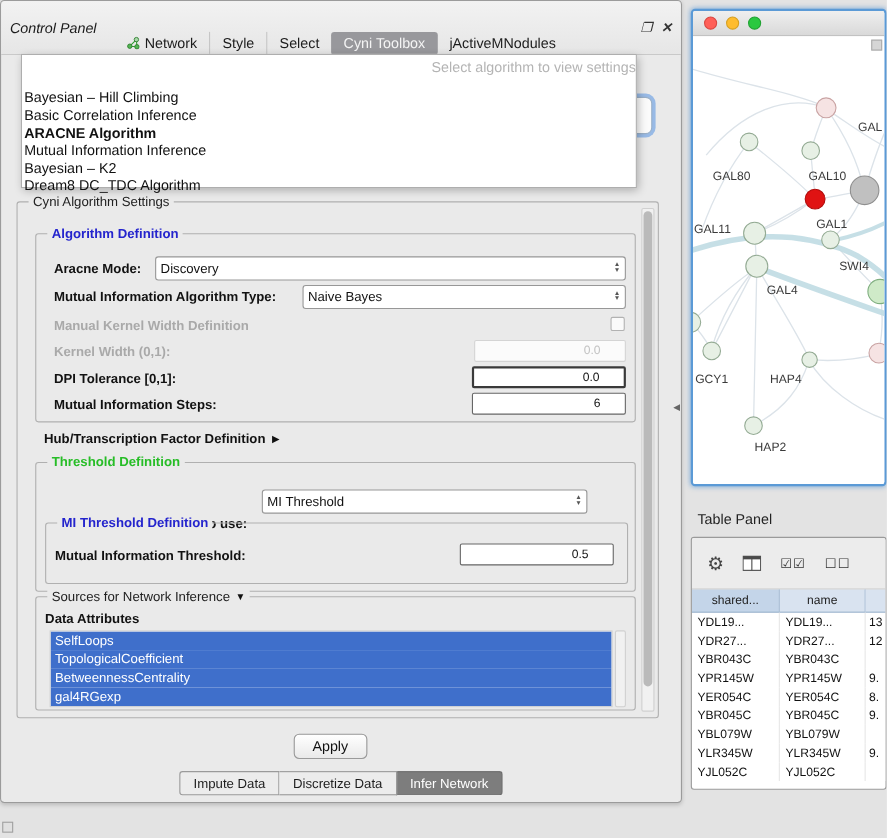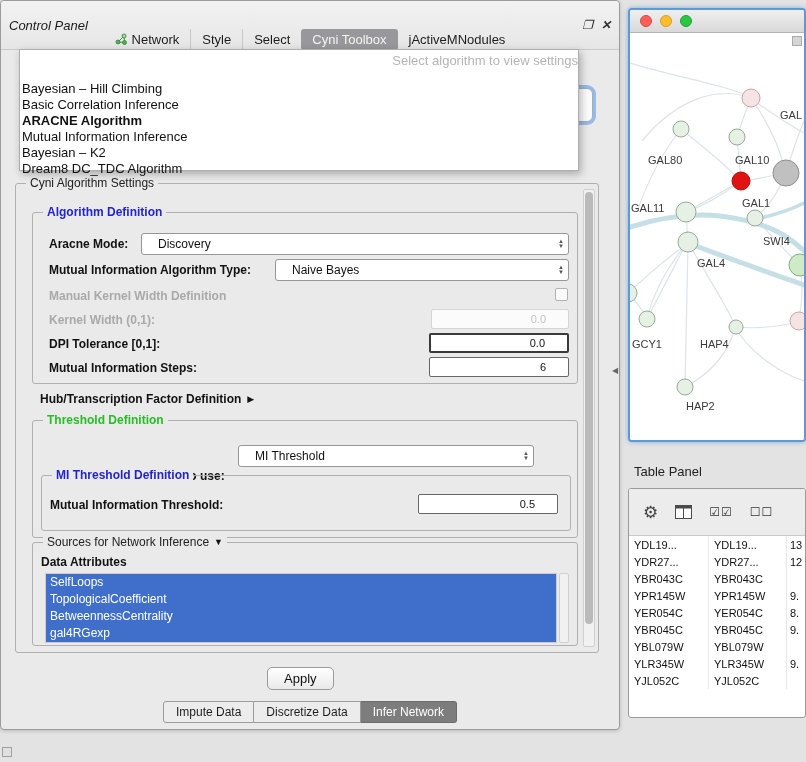--- a/index.html
+++ b/index.html
@@ -76,21 +76,21 @@
   }
   .legend.blue{color:#2424cd;font-weight:bold;}
   .legend.green{color:#27bd27;font-weight:bold;}
   .legend.plain{font-weight:normal;}
 
   .lbl{position:absolute;font-size:12px;font-weight:bold;color:#121212;white-space:nowrap;}
   .lbl.dis{color:#a9a9a9;}
 
   .combo{
     position:absolute;height:22px;background:#fff;border:1px solid #979797;
-    border-radius:3px;display:flex;align-items:center;padding-left:16px;
+    border-radius:3px;display:flex;align-items:center;padding-left:4px;
     font-size:12px;box-sizing:border-box;
   }
   .combo-val{color:#111;}
   .combo-arrows{
     margin-left:auto;margin-right:4px;display:flex;flex-direction:column;
     align-items:center;justify-content:center;color:#555;
   }
   .combo-arrows i{font-style:normal;font-size:6px;line-height:5px;}
 
   .field{
@@ -417,20 +417,25 @@
   <div class="tp-toolbar">
     <span class="tp-ic">⚙</span>
     <svg width="17" height="14" viewBox="0 0 17 14">
       <rect x="0.5" y="0.5" width="16" height="13" fill="#ffffff" stroke="#4a4a4a"></rect>
       <rect x="0.5" y="0.5" width="16" height="3" fill="#4a4a4a"></rect>
       <line x1="8.5" y1="3" x2="8.5" y2="13.5" stroke="#4a4a4a"></line>
     </svg>
     <span class="tp-ic small">☑☑</span>
     <span class="tp-ic small">☐☐</span>
   </div>
+  <div class="tp-header">
+    <div class="tp-h c1">shared...</div>
+    <div class="tp-h c2">name</div>
+    <div class="tp-h c3"></div>
+  </div>
   <div>
     <div class="tp-row">
       <div class="tp-td c1">YDL19...</div>
       <div class="tp-td c2">YDL19...</div>
       <div class="tp-td c3">13</div>
     </div>
     <div class="tp-row">
       <div class="tp-td c1">YDR27...</div>
       <div class="tp-td c2">YDR27...</div>
       <div class="tp-td c3">12</div>

